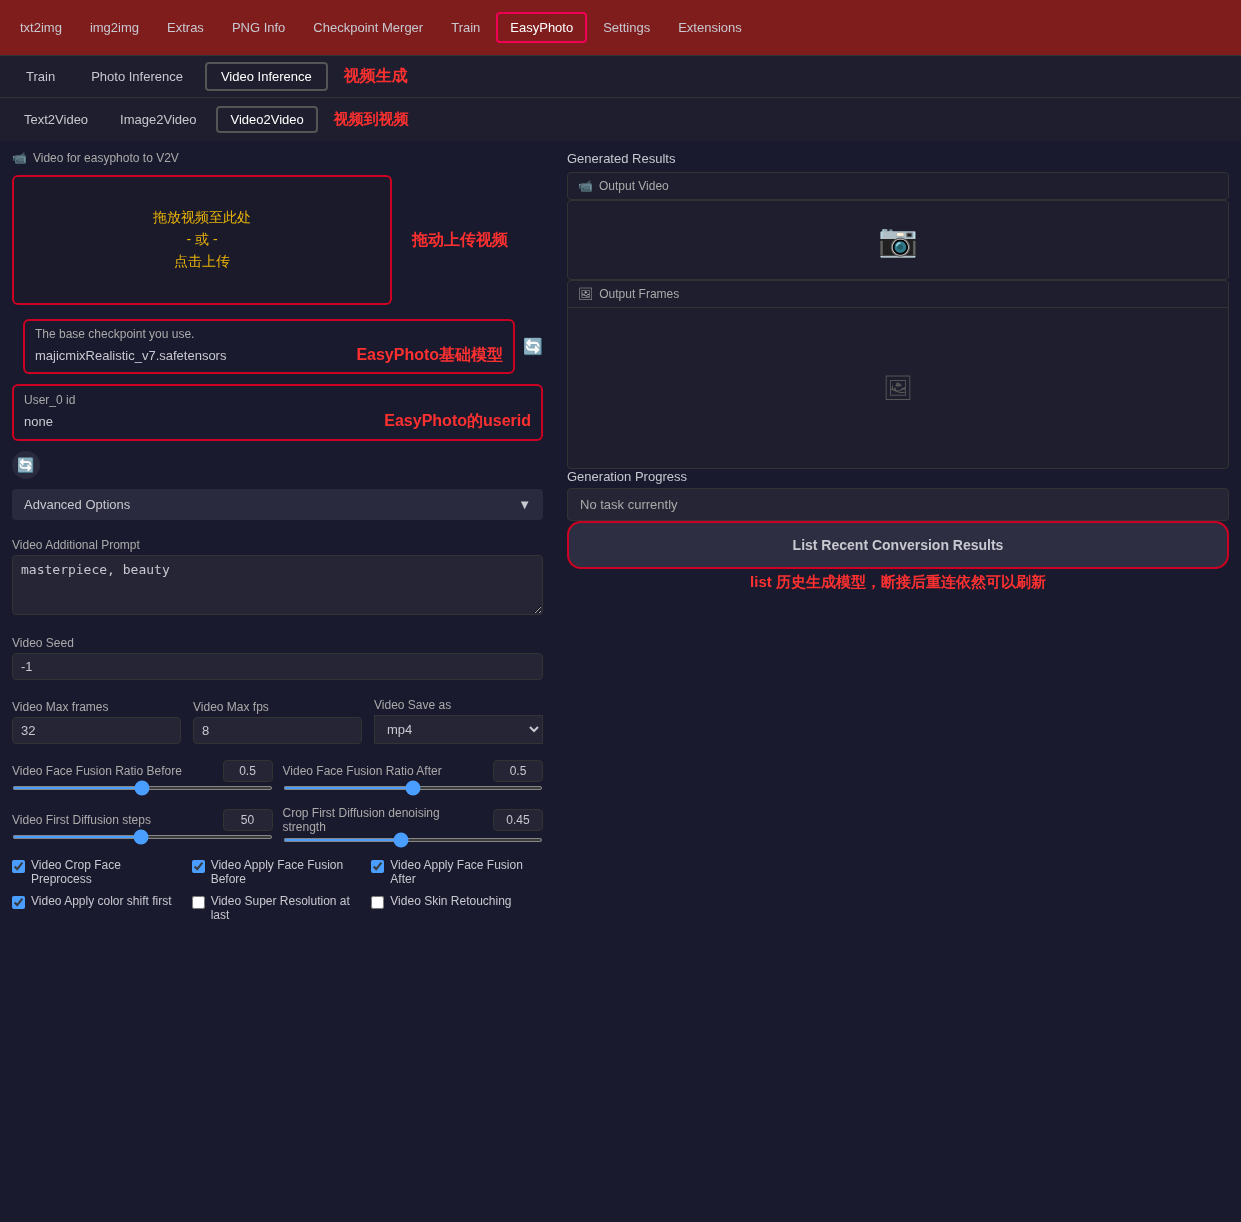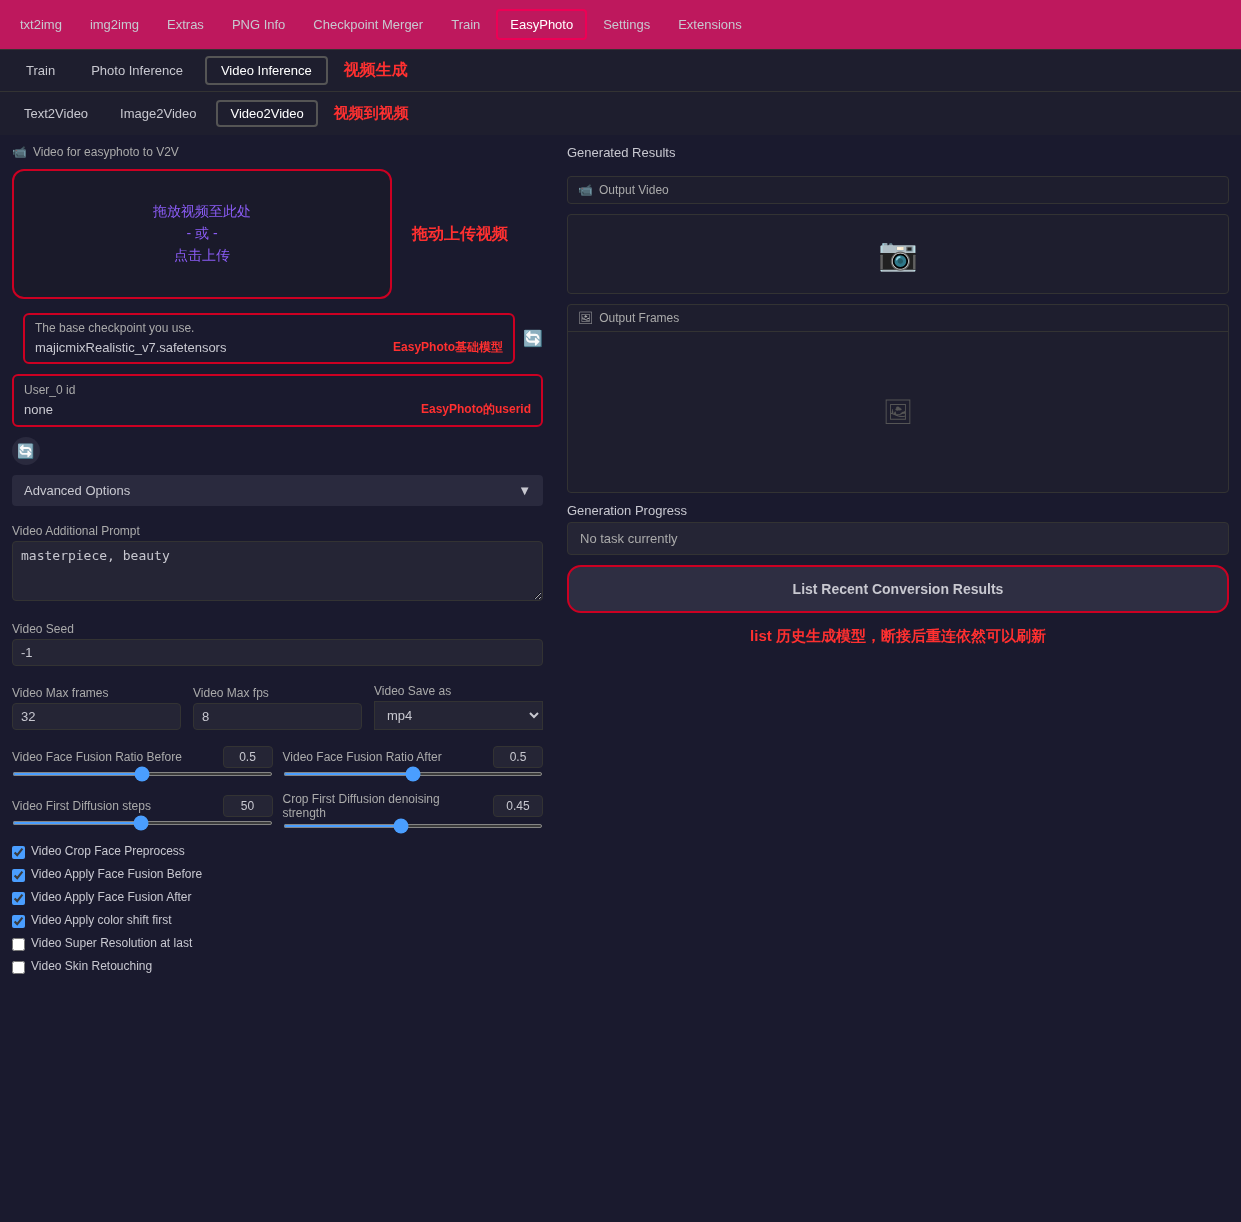--- a/index.html
+++ b/index.html
@@ -6,26 +6,26 @@
     body {
       background: #1a1a2e;
       color: #c8c8d0;
       font-family: -apple-system, BlinkMacSystemFont, 'Segoe UI', sans-serif;
       font-size: 13px;
       min-height: 1222px;
     }
 
     
     .top-nav {
-      background: #be185d;
+      background: #7f1d1d;
       display: flex;
       align-items: center;
       padding: 0 8px;
       border-bottom: 1px solid #333;
-      height: 50px;
+      height: 56px;
       gap: 4px;
     }
     .top-nav-item {
       padding: 6px 12px;
       cursor: pointer;
       border-radius: 4px;
       color: #c8c8d0;
       font-size: 13px;
     }
     .top-nav-item.active {
@@ -104,48 +104,47 @@
       flex-direction: column;
       gap: 10px;
     }
 
     
     .right-panel {
       flex: 1;
       padding: 10px 12px;
       display: flex;
       flex-direction: column;
-      gap: 10px;
     }
 
     
     .video-label-row {
       display: flex;
       align-items: center;
       gap: 6px;
       font-size: 12px;
       color: #aaa;
     }
     .video-icon {
       font-size: 12px;
       color: #aaa;
     }
 
     
     .upload-area {
       border: 2px solid #cc0022;
-      border-radius: 12px;
+      border-radius: 6px;
       background: #1a1a2a;
       height: 130px;
       display: flex;
       flex-direction: column;
       align-items: center;
       justify-content: center;
       cursor: pointer;
-      color: #8b5cf6;
+      color: #eab308;
       font-size: 14px;
       gap: 4px;
     }
 
     
     .upload-hint-red {
       color: #ff3030;
       font-size: 16px;
       font-weight: bold;
       text-align: center;
@@ -177,21 +176,21 @@
     }
     .refresh-icon {
       font-size: 16px;
       cursor: pointer;
       color: #aaa;
     }
 
     
     .label-red {
       color: #ff3030;
-      font-size: 12px;
+      font-size: 16px;
       font-weight: bold;
     }
 
     
     .userid-section {
       border: 2px solid #cc0022;
       border-radius: 6px;
       padding: 7px 10px;
     }
 
@@ -303,21 +302,21 @@
     }
     input[type=range] {
       width: 100%;
       accent-color: #4a9eff;
       height: 4px;
     }
 
     
     .checkbox-grid {
       display: grid;
-      grid-template-columns: 1fr;
+      grid-template-columns: 1fr 1fr 1fr;
       gap: 8px;
       margin-top: 6px;
     }
     .checkbox-item {
       display: flex;
       align-items: flex-start;
       gap: 6px;
       font-size: 12px;
       color: #c8c8d0;
     }

